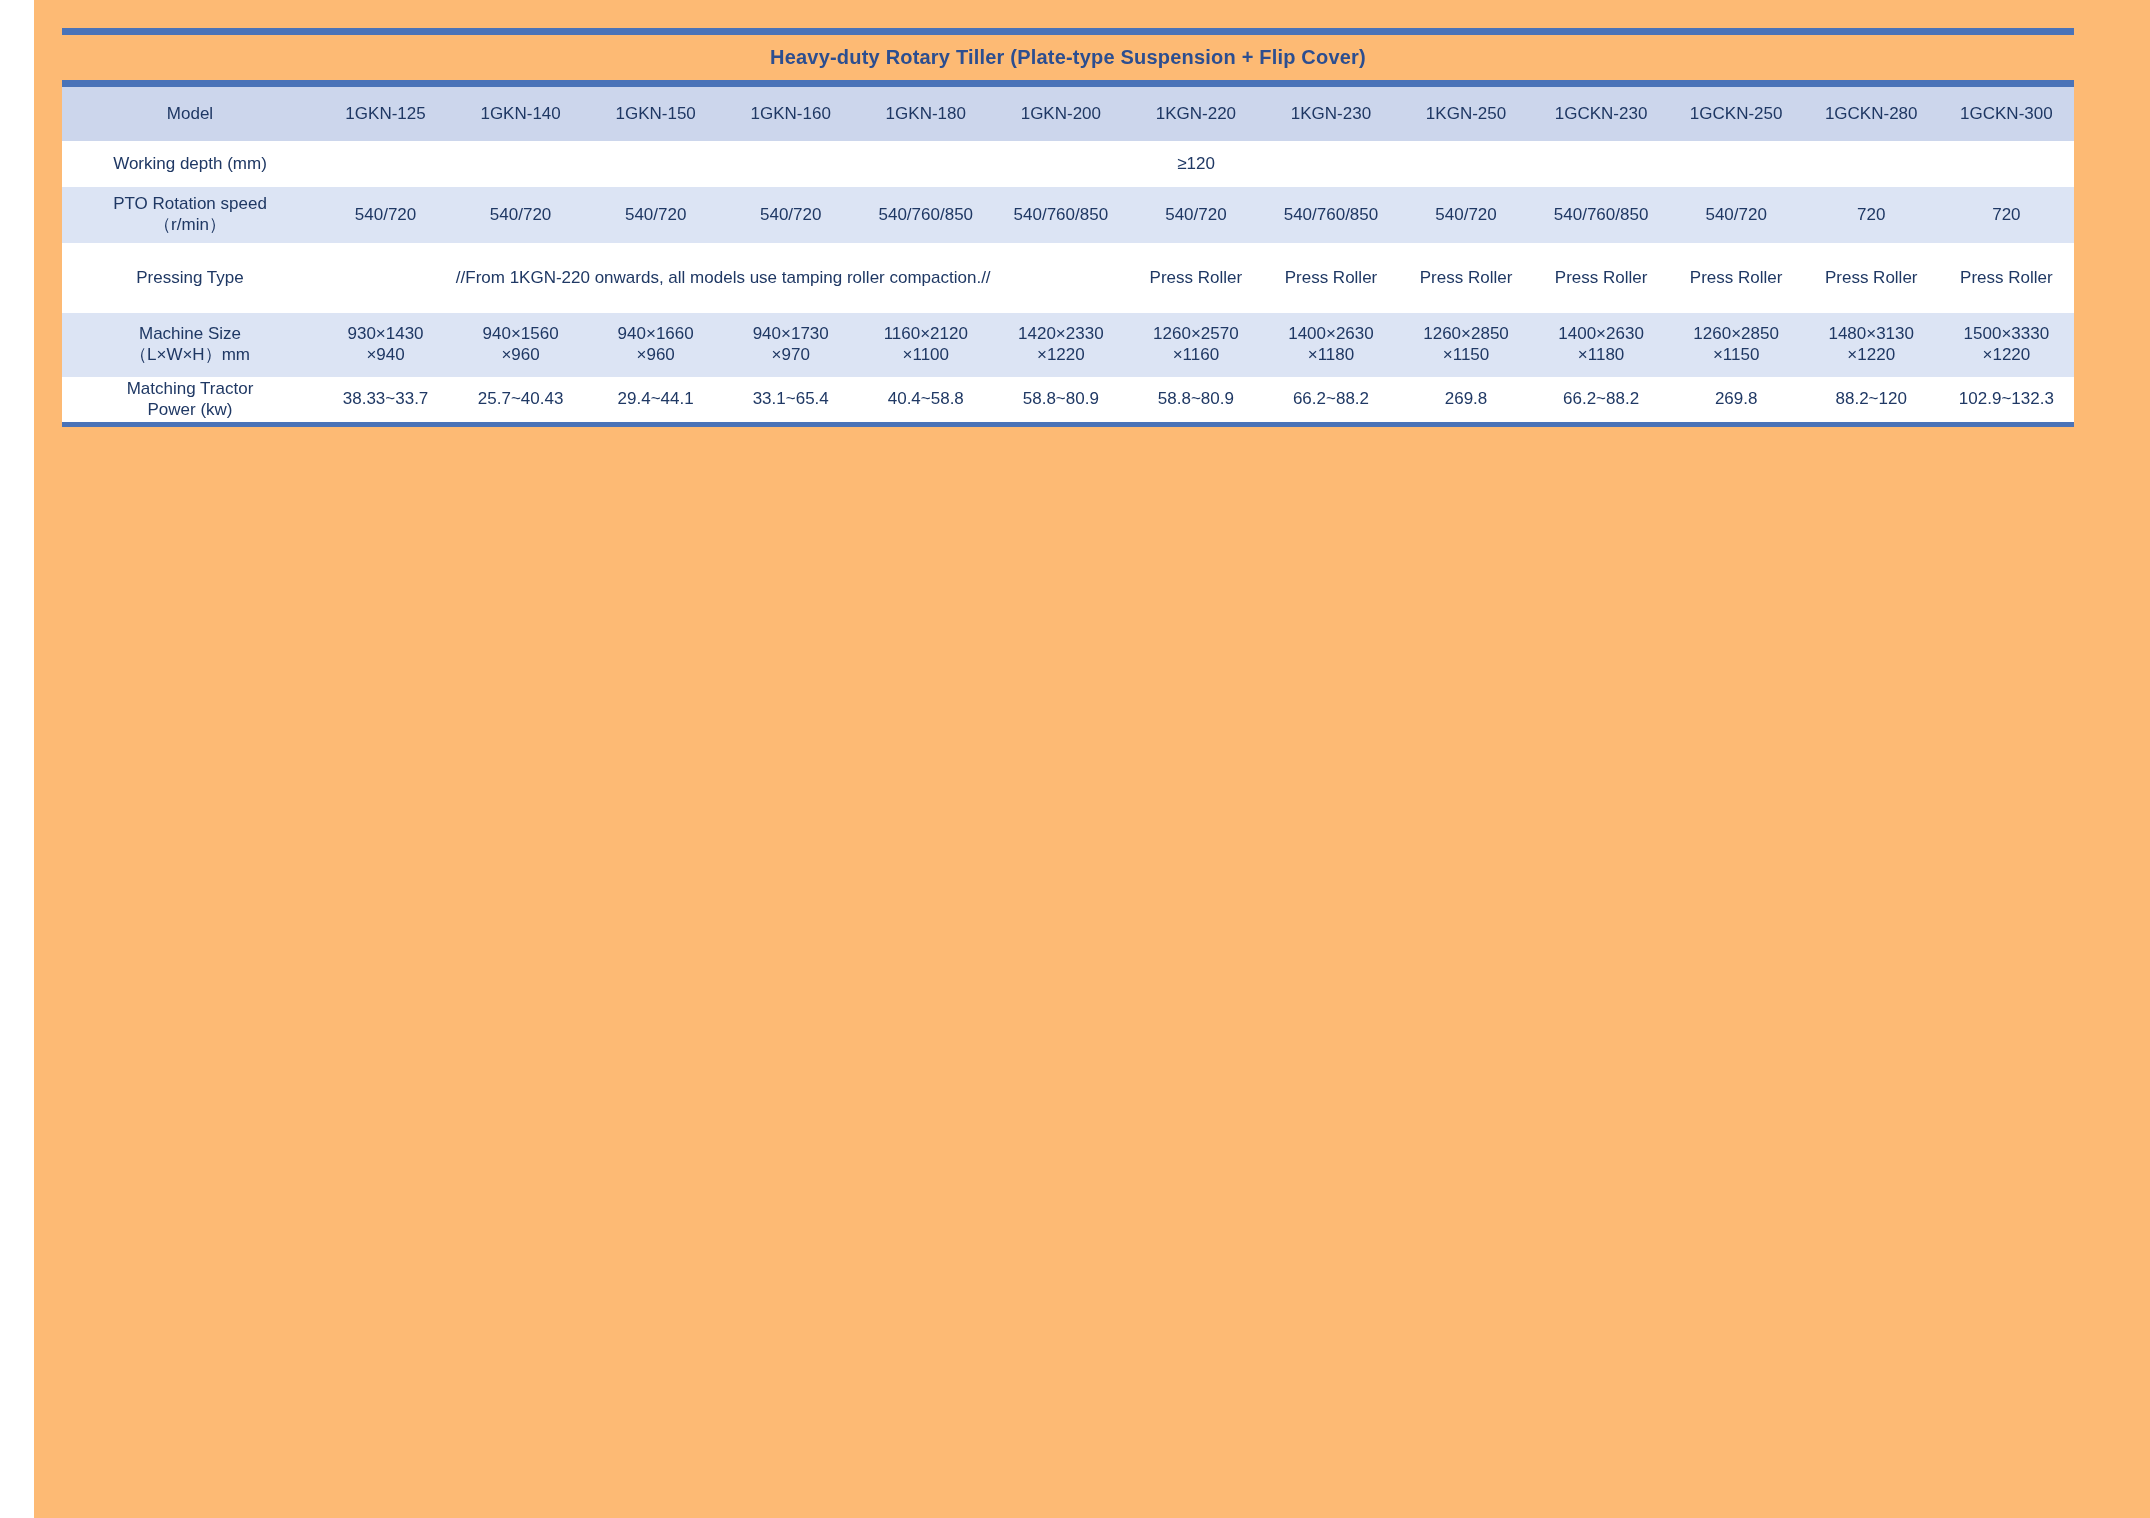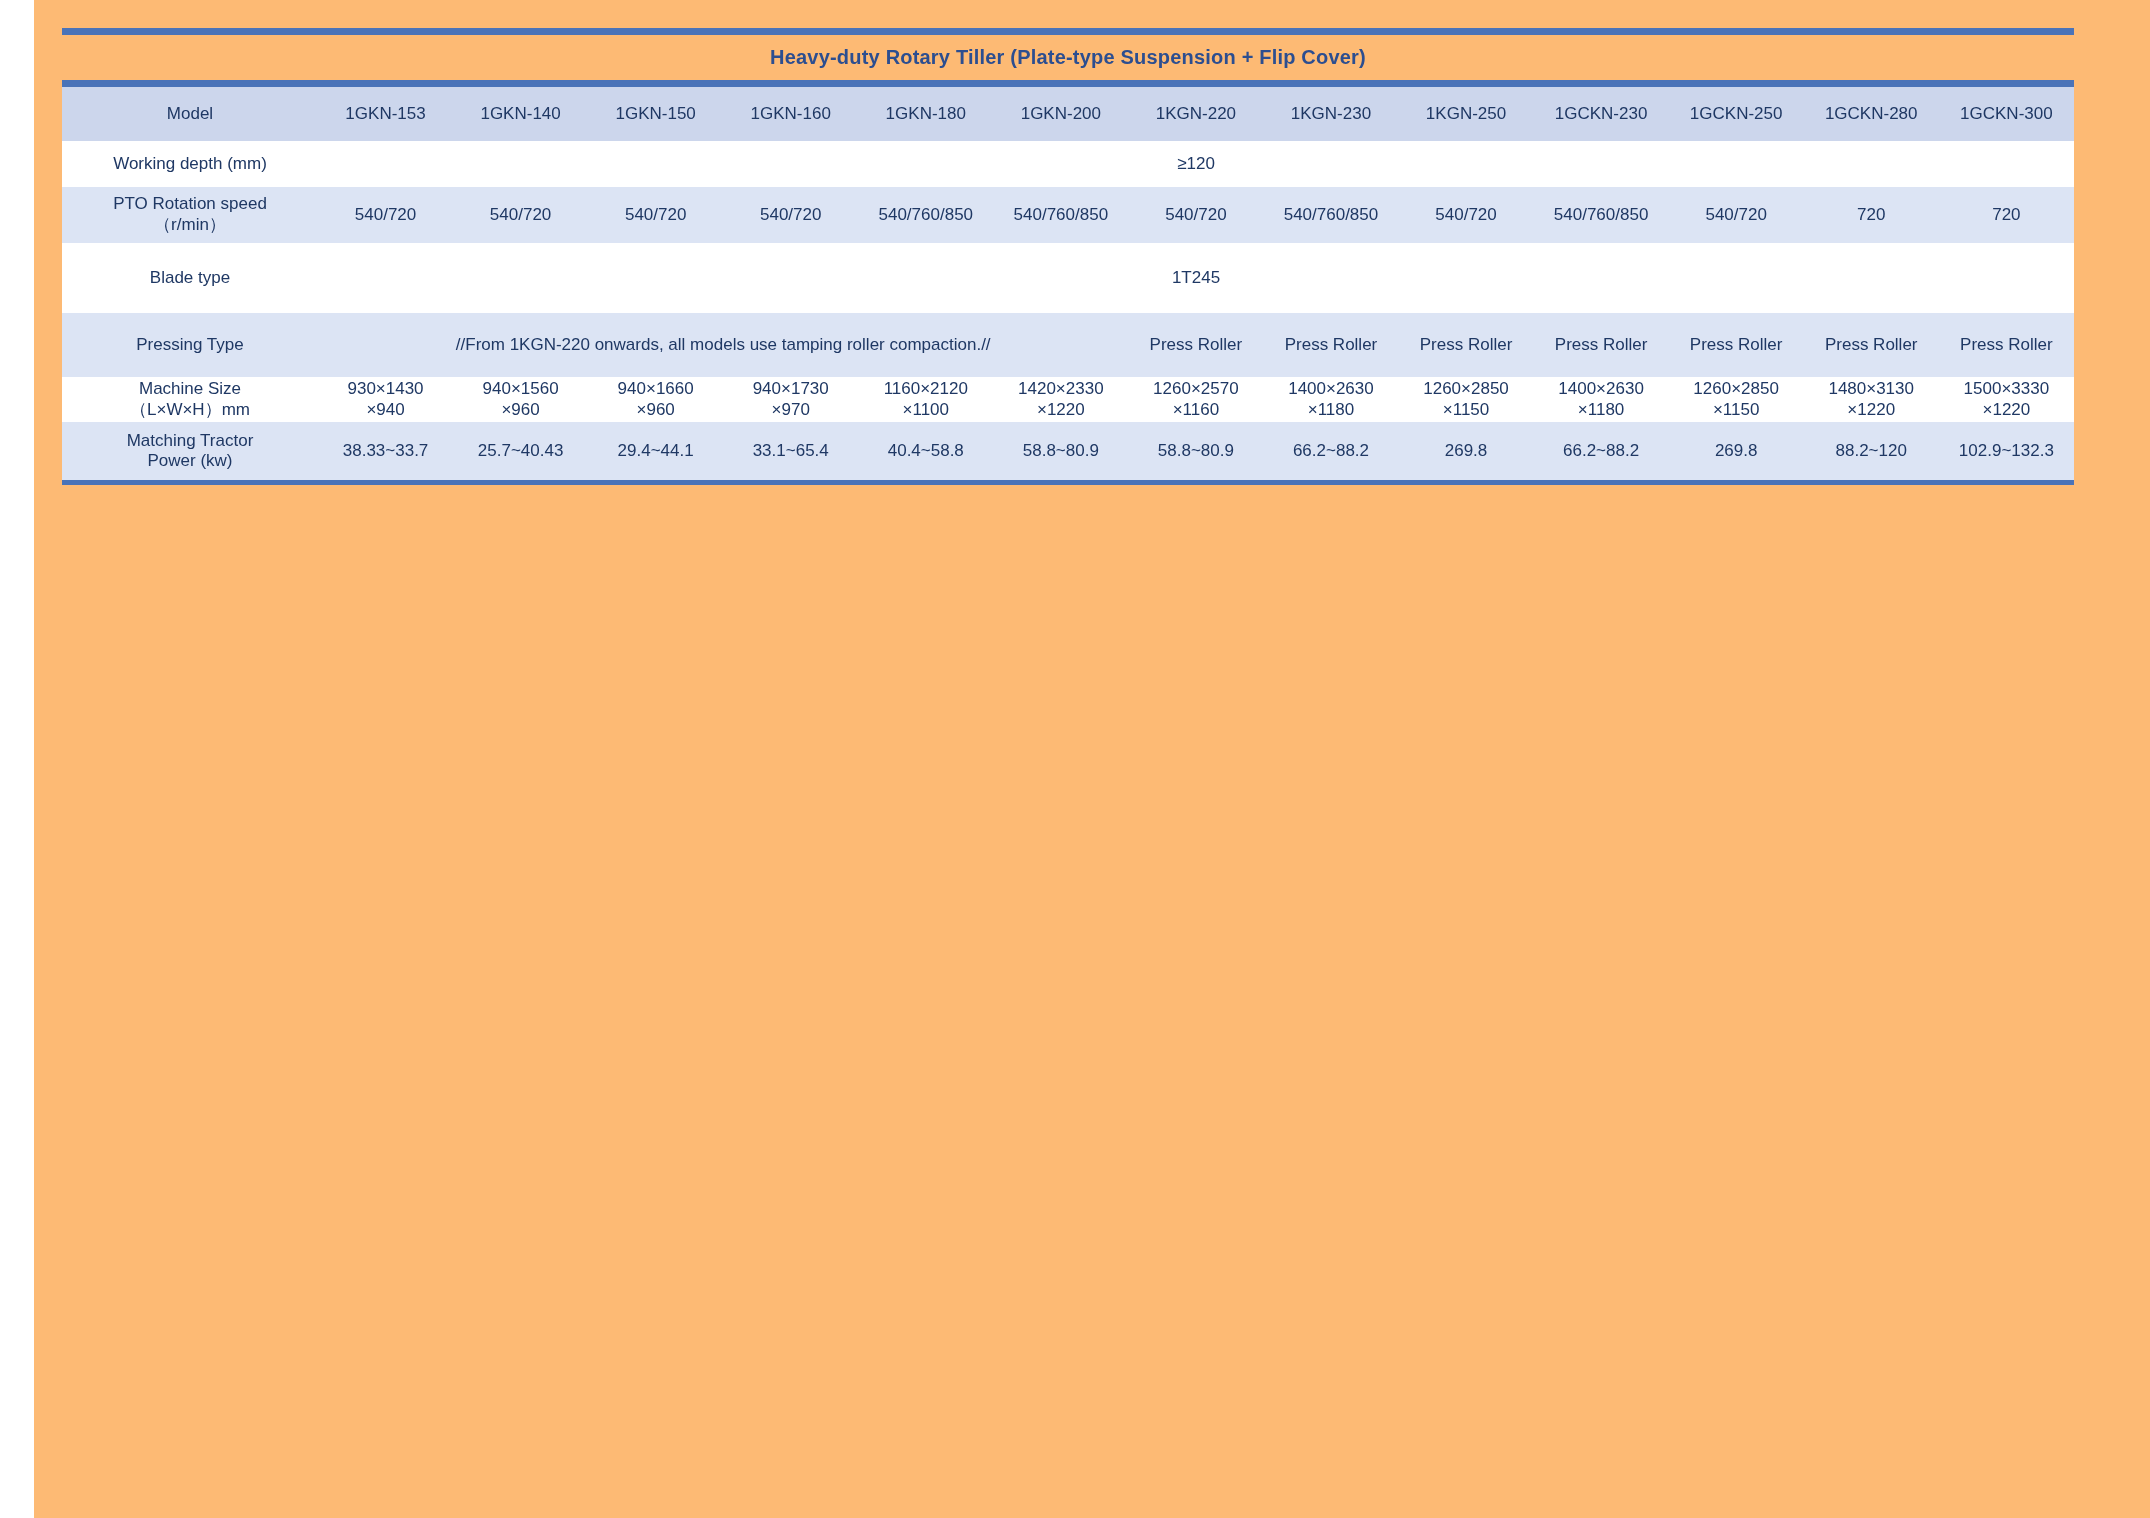--- a/index.html
+++ b/index.html
@@ -71,21 +71,21 @@
     <div class="rule rule-top"></div>
     <div class="doc-title">Heavy-duty Rotary Tiller (Plate-type Suspension + Flip Cover)</div>
     <div class="rule rule-mid"></div>
     <table class="spec">
       <colgroup>
           <col class="c-label">
         </colgroup>
       <thead>
           <tr>
             <th>Model</th>
-            <th>1GKN-153</th>
+            <th>1GKN-125</th>
             <th>1GKN-140</th>
             <th>1GKN-150</th>
             <th>1GKN-160</th>
             <th>1GKN-180</th>
             <th>1GKN-200</th>
             <th>1KGN-220</th>
             <th>1KGN-230</th>
             <th>1KGN-250</th>
             <th>1GCKN-230</th>
             <th>1GCKN-250</th>
@@ -107,24 +107,20 @@
             <td>540/720</td>
             <td>540/760/850</td>
             <td>540/760/850</td>
             <td>540/720</td>
             <td>540/760/850</td>
             <td>540/720</td>
             <td>540/760/850</td>
             <td>540/720</td>
             <td>720</td>
             <td>720</td>
-          </tr>
-          <tr>
-            <td>Blade type</td>
-            <td colspan="13">1T245</td>
           </tr>
           <tr>
             <td>Pressing Type</td>
             <td colspan="6">//From 1KGN-220 onwards, all models use tamping roller compaction.//</td>
             <td>Press Roller</td>
             <td>Press Roller</td>
             <td>Press Roller</td>
             <td>Press Roller</td>
             <td>Press Roller</td>
             <td>Press Roller</td>

